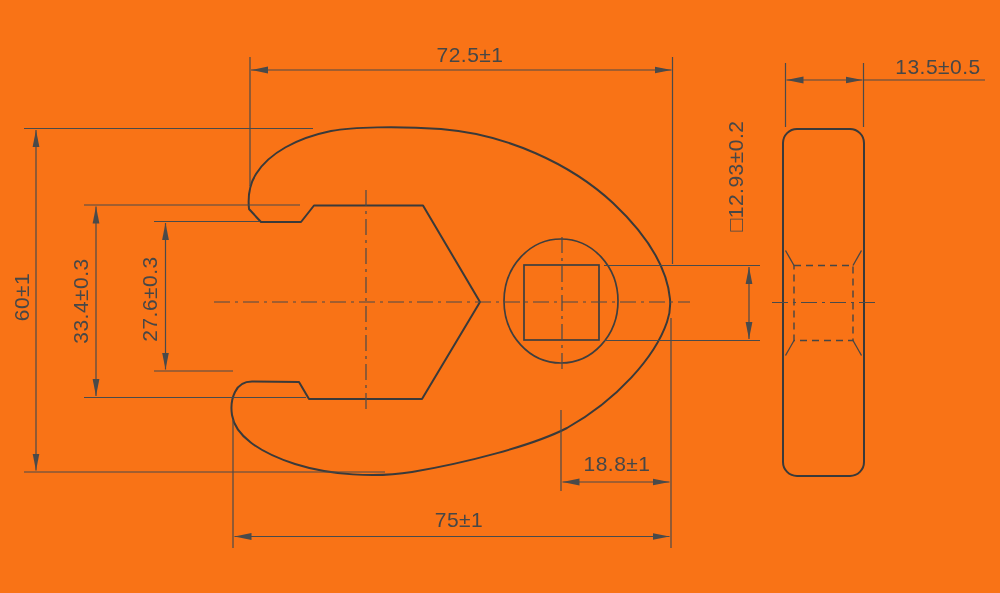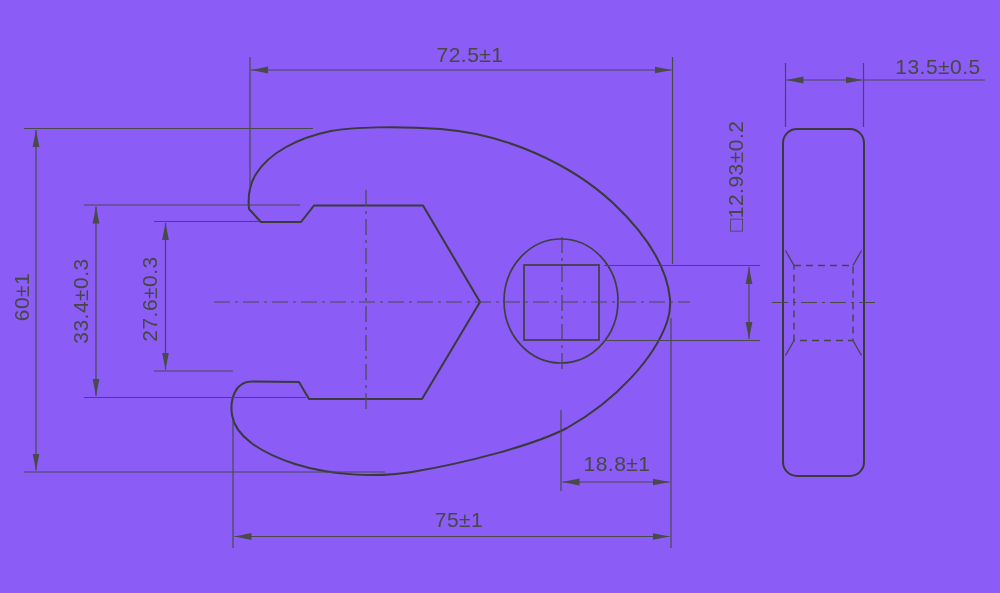--- a/index.html
+++ b/index.html
@@ -1,19 +1,19 @@
 <!DOCTYPE html>
 <html><head>
 <meta charset="utf-8">
 <style>
   html,body{margin:0;padding:0;background:#e9e9e7;}
   .sheet{
     position:relative;
     width:1000px;height:593px;
-    background:#8b5cf6;
+    background:#f97316;
     overflow:hidden;
     font-family:"Liberation Sans", sans-serif;
   }
   svg{position:absolute;left:0;top:0;display:block;}
   text{
     font-family:"Liberation Sans", sans-serif;
     font-size:21px;
     letter-spacing:0.5px;
     fill:#474747;
   }

